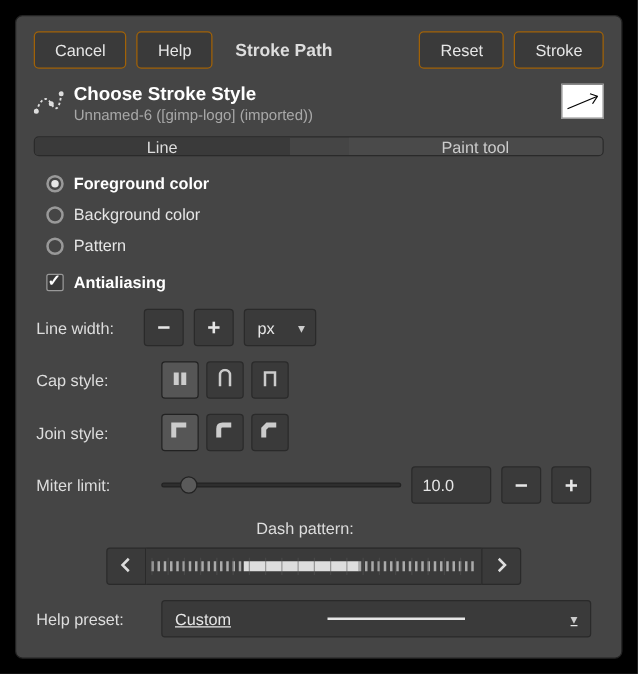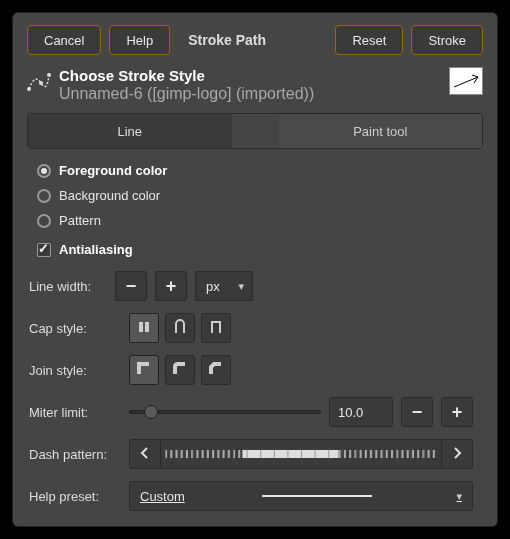--- a/index.html
+++ b/index.html
@@ -59,39 +59,39 @@
     width: 24px; height: 24px;
     margin-top: 2px;
   }
   .path-icon svg { width: 24px; height: 24px; }
   .header-text h1 {
     font-size: 15px;
     font-weight: 700;
     color: #fff;
   }
   .header-text .sub {
-    font-size: 16px;
+    font-size: 12px;
     color: #a8a8a8;
     margin-top: 1px;
   }
   .preview-box {
     margin-left: auto;
     width: 34px; height: 28px;
     background: #fff;
     border: 1px solid #888;
     display: flex; align-items: center; justify-content: center;
   }
   .preview-box svg { width: 28px; height: 20px; }
   .tabs {
     display: flex;
     margin: 0 14px;
     border: 1px solid #2a2a2a;
     border-radius: 4px;
     overflow: hidden;
-    height: 36px;
+    height: 16px;
     gap: 47px;
   }
   .tab {
     flex: 1;
     background: #3a3a3a;
     color: #ddd;
     display: flex;
     align-items: center;
     justify-content: center;
     font-size: 13px;
@@ -416,21 +416,21 @@
       <span class="field-label">Miter limit:</span>
       <div class="slider-wrap">
         <div class="slider-track"></div>
         <div class="slider-thumb"></div>
       </div>
       <input class="num-input wide" value="10.0" style="">
       <div class="step-btn">−</div>
       <div class="step-btn">+</div>
     </div>
 
-    <div class="field-row" style="margin-left:-8px;">
+    <div class="field-row" style="margin-left:-8px;flex-direction:column;">
       <span class="field-label">Dash pattern:</span>
       <div class="dash-row" style="flex:1;">
         <div class="nav-btn" style="border-top-right-radius:0;border-bottom-right-radius:0;">
           <span>
             <svg viewBox="0 0 14 14">
                 <path d="M9 2 L4 7 L9 12" fill="none" stroke="#ddd" stroke-width="2"></path>
               </svg>
           </span>
         </div>
         <div class="dash-preview">

